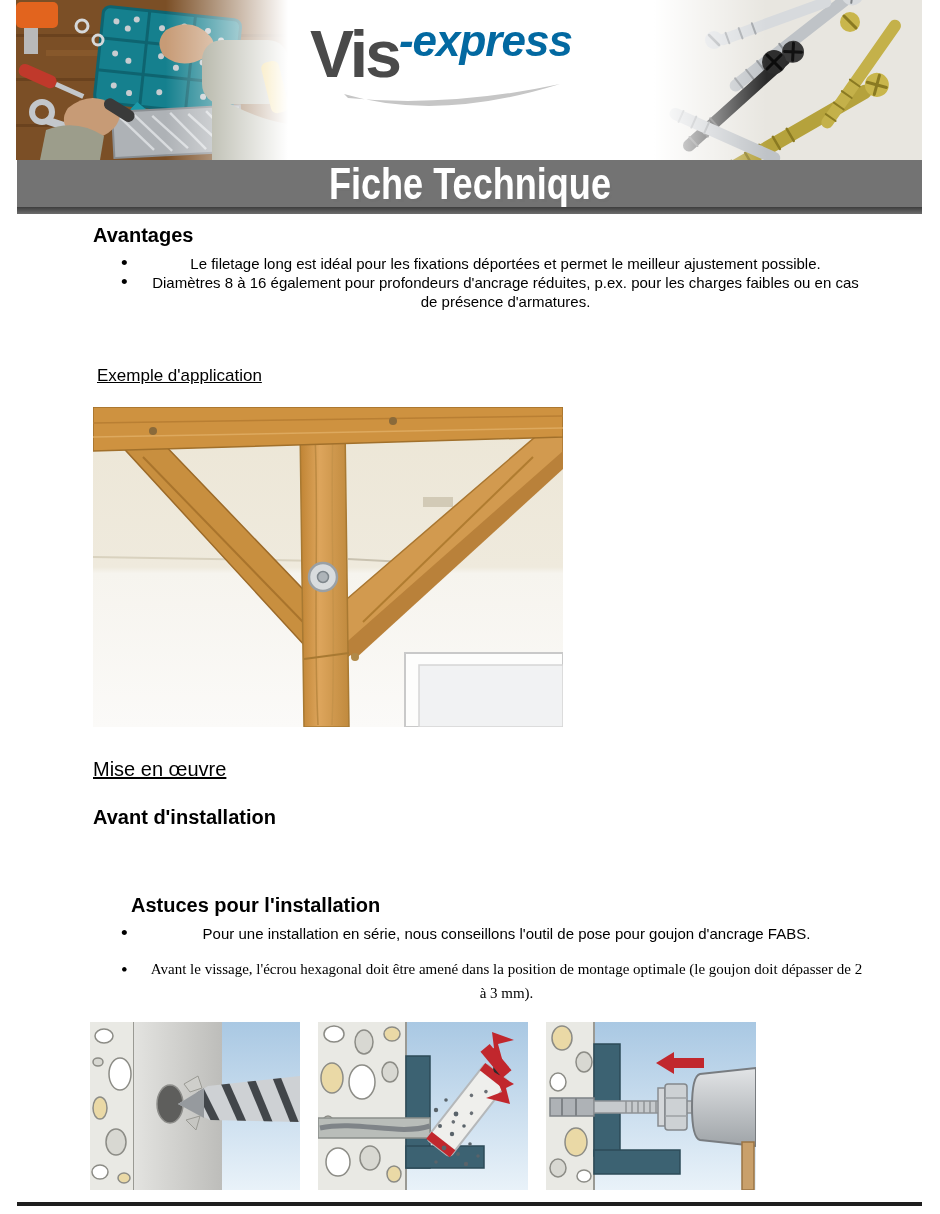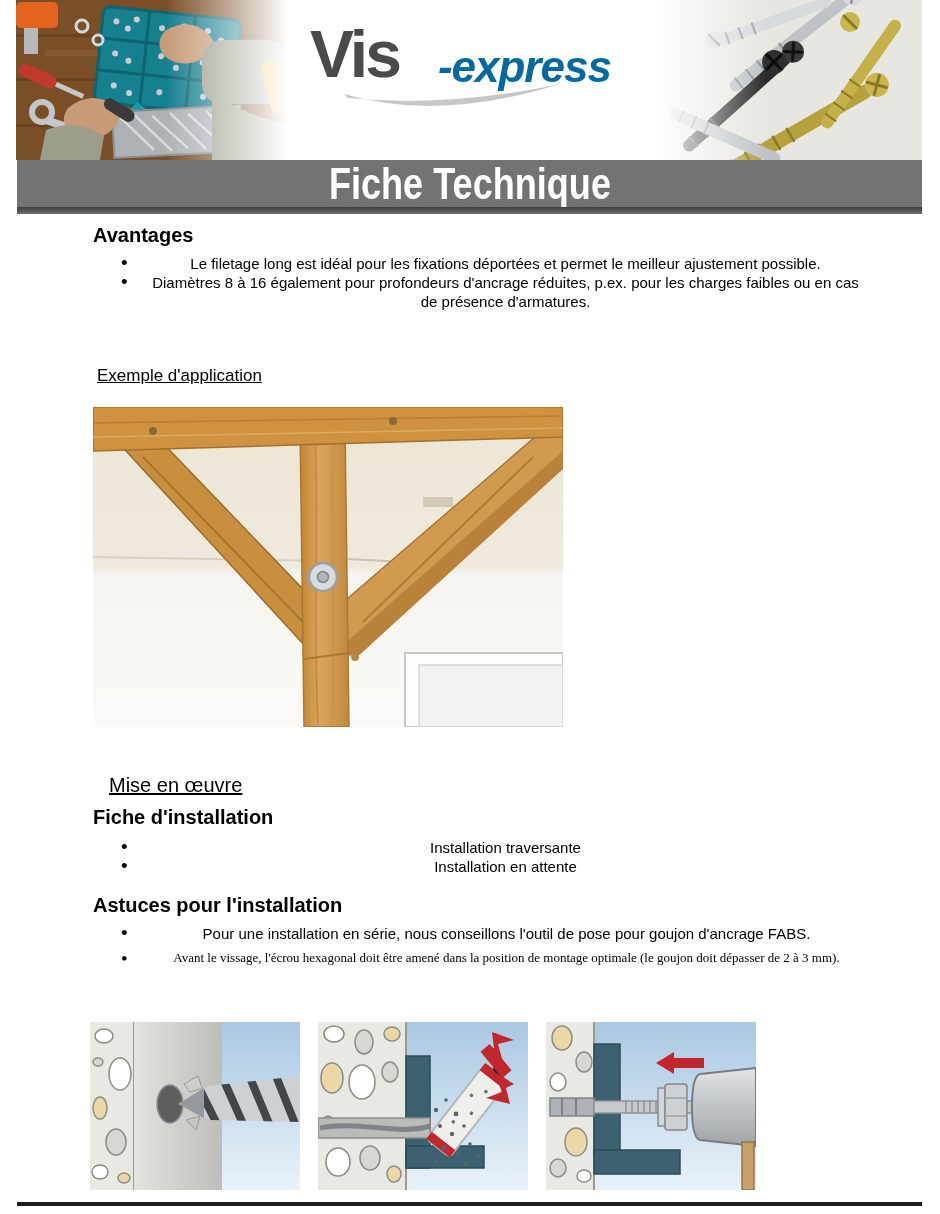--- a/index.html
+++ b/index.html
@@ -4,43 +4,43 @@
 <style>
   html,body{margin:0;padding:0;background:#ffffff;}
   .page{position:relative;width:940px;height:1214px;background:#ffffff;overflow:hidden;
         font-family:"Liberation Sans",sans-serif;color:#000;}
 
   
   .header{position:absolute;top:0;left:0;width:940px;height:160px;}
   .photo-left{position:absolute;left:16px;top:0;width:272px;height:160px;}
   .photo-right{position:absolute;left:654px;top:0;width:268px;height:160px;}
   .logo{position:absolute;left:310px;top:16px;width:330px;height:130px;}
-  .logo-row{display:flex;align-items:flex-end;white-space:nowrap;gap:39px;}
+  .logo-row{display:flex;align-items:flex-start;white-space:nowrap;}
   .logo-vis{font-size:66px;font-weight:bold;color:#4a4a4a;letter-spacing:-3px;}
   .logo-express{font-size:44px;font-weight:bold;font-style:italic;color:#0369a1;letter-spacing:-1px;}
   .logo-swoosh{margin:-14px 0 0 28px;display:block;}
 
   
   .banner{position:absolute;top:160px;left:17px;width:905px;height:47px;background:#737373;
           display:flex;align-items:center;justify-content:center;}
   .banner-title{color:#ffffff;font-weight:bold;font-size:44px;letter-spacing:0px;
                 transform:scaleX(0.82);transform-origin:center;
                 text-shadow:3px 3px 0 rgba(110,110,110,0.45);}
   .gray-bar{position:absolute;top:207px;left:17px;width:905px;height:7px;
             background:linear-gradient(#3d3d3d,#6d6d6d);}
 
   
   .h-bold{font-size:20px;font-weight:bold;margin:0;}
   .h-underline{font-size:17px;font-weight:normal;text-decoration:underline;margin:4px;}
-  .h-underline-lg{font-size:20px;font-weight:normal;text-decoration:underline;margin:16px;}
+  .h-underline-lg{font-size:20px;font-weight:normal;text-decoration:underline;margin:0;}
   .sec{position:absolute;left:93px;}
   .blist{list-style:none;margin:0;padding:0;width:770px;text-align:center;}
   .blist li{position:relative;padding-left:55px;font-size:15px;line-height:19px;}
   .blist li::before{content:"\2022";position:absolute;left:28px;top:-1px;font-size:19px;}
-  .blist li.serif-item{font-family:"Liberation Serif",serif;font-size:13px;line-height:24px;margin-top:3px;}
+  .blist li.serif-item{font-family:"Liberation Serif",serif;font-size:15px;line-height:24px;margin-top:14px;}
   .blist li.serif-item::before{top:1px;}
 
   
   .photo-app{position:absolute;top:407px;left:93px;width:470px;height:320px;}
   .steps{position:absolute;top:1022px;left:90px;width:666px;height:168px;display:flex;gap:18px;}
   .step{width:210px;height:168px;}
 
   .footer-bar{position:absolute;top:1202px;left:17px;width:905px;height:4px;background:#1e1e1e;}
 </style>
 </head>
@@ -281,28 +281,24 @@
       <circle cx="230" cy="170" r="5.5" fill="#aeb4b9" stroke="#7e868c" stroke-width="1.5"></circle>
     </g>
     <circle cx="262" cy="250" r="4" fill="#b08948"></circle>
   </svg>
 
   <div class="sec" style="top:758px;">
     <h3 class="h-underline-lg">Mise en œuvre</h3>
   </div>
 
   <div class="sec" style="top:806px;">
-    <h3 class="h-bold">Fiche d'installation</h3>
-  </div>
-  <ul class="blist sec" style="top:838px;">
-    <li>Installation traversante</li>
-    <li>Installation en attente</li>
-  </ul>
-
-  <div class="sec" style="top:894px;">
+    <h3 class="h-bold">Avant d'installation</h3>
+  </div>
+
+  <div class="sec" style="top:894px;margin-left:38px;">
     <h3 class="h-bold">Astuces pour l'installation</h3>
   </div>
   <ul class="blist sec" style="top:924px;width:772px;">
     <li>Pour une installation en série, nous conseillons l'outil de pose pour goujon d'ancrage FABS.</li>
     <li class="serif-item">Avant le vissage, l'écrou hexagonal doit être amené dans la position de montage optimale (le goujon doit dépasser de 2 à 3 mm).</li>
   </ul>
 
   <div class="steps">
 
     <svg class="step" viewBox="0 0 210 168">

